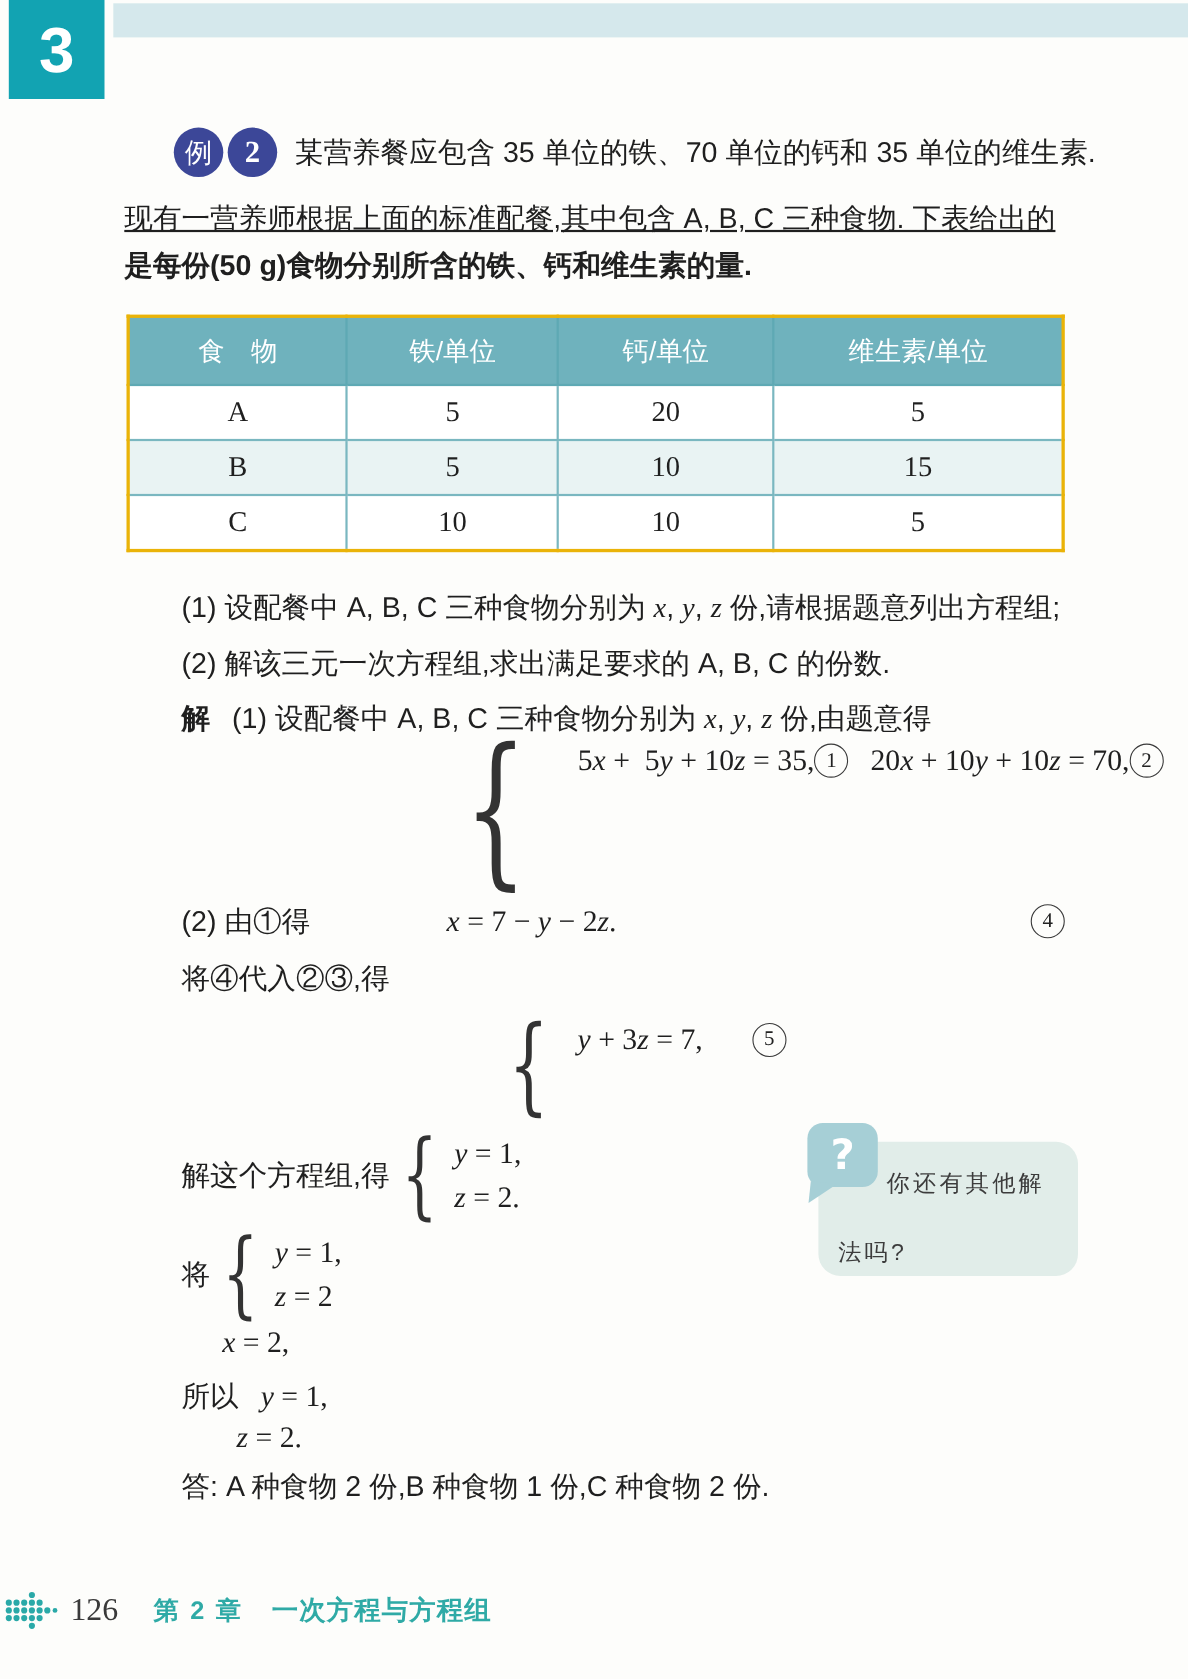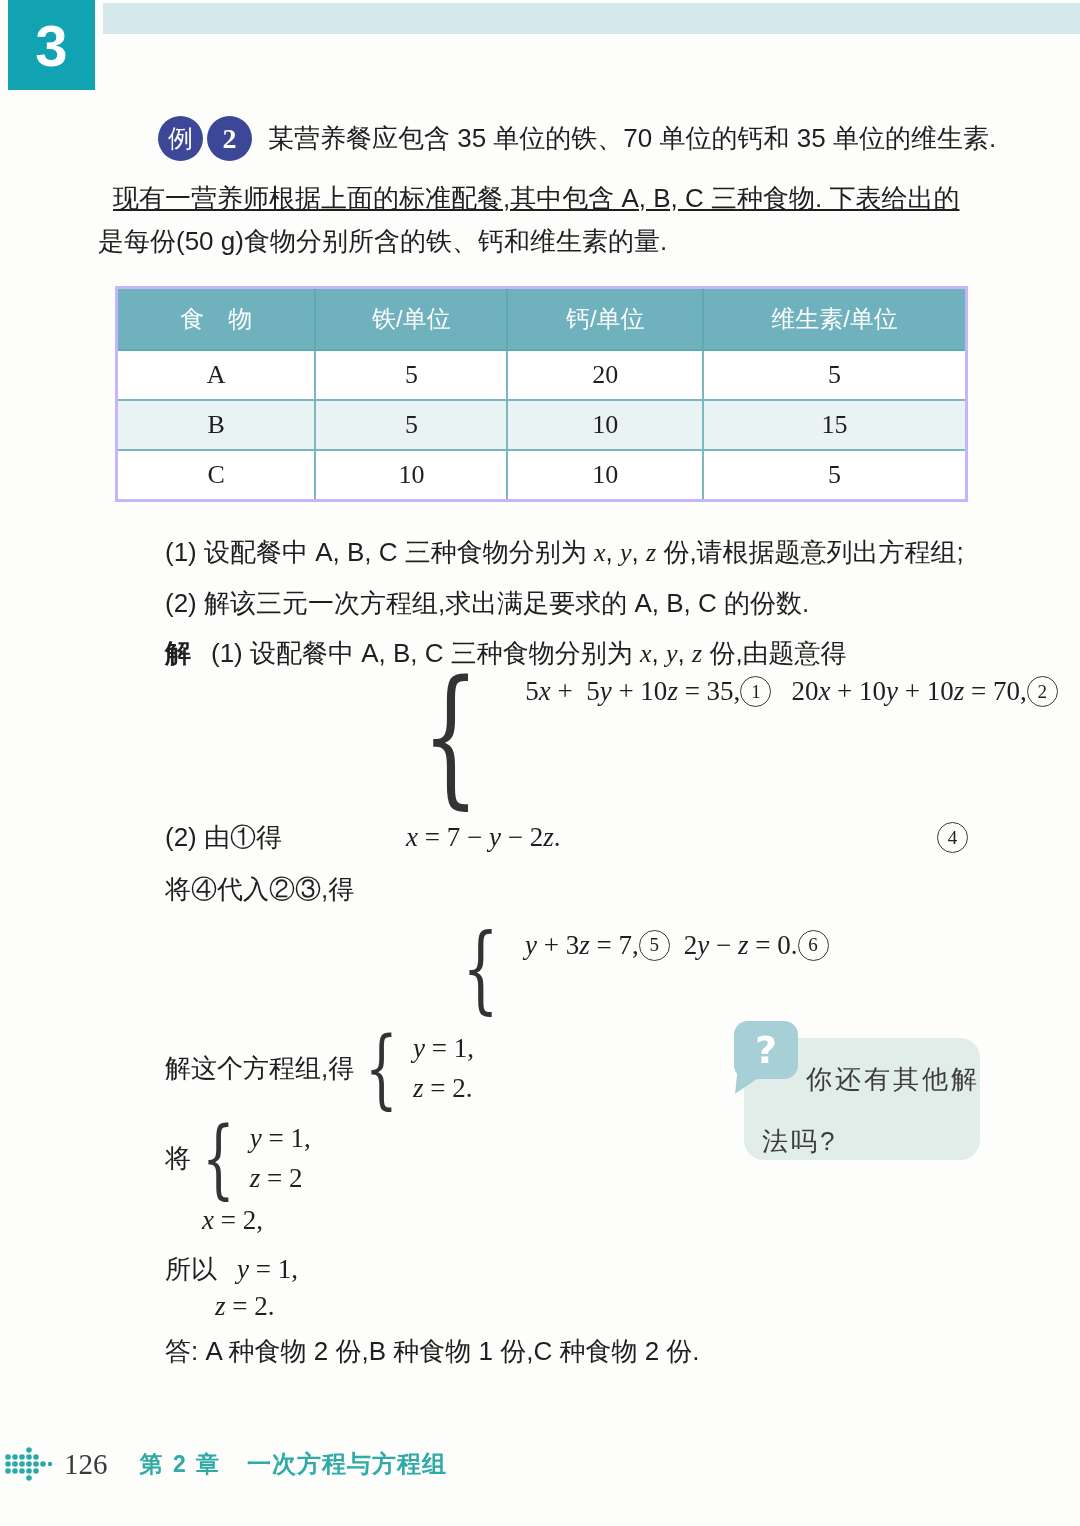--- a/index.html
+++ b/index.html
@@ -20,36 +20,36 @@
   .intro-line1{position:absolute;left:158px;top:116px;display:flex;align-items:center;}
   .badge{display:inline-flex;margin-right:16px;}
   .badge-circle{
     width:45px;height:45px;border-radius:50%;background:#3c4798;color:#fff;
     display:flex;align-items:center;justify-content:center;flex:0 0 auto;
   }
   .badge-circle.first{font-size:25px;margin-right:4px;}
   .badge-circle.second{font-size:28px;font-weight:bold;font-family:"Liberation Serif",serif;}
   .cjk{font-size:26px;line-height:43px;white-space:nowrap;}
   .intro-line2{position:absolute;left:113px;top:177px;text-decoration:underline;}
-  .intro-line3{position:absolute;left:98px;top:220px;}
+  .intro-line3{position:absolute;left:113px;top:220px;font-weight:bold;}
   
   .food-table{
     position:absolute;left:115px;top:286px;width:853px;
     border-collapse:collapse;text-align:center;
   }
   .food-table th{
     background:#6fb2bd;color:#fff;font-weight:normal;
     height:58px;font-size:24px;border:2px solid #5ea9b4;
   }
   .food-table td{
     height:46px;font-size:26px;border:2px solid #7ab7c0;
     font-family:"Liberation Serif",serif;background:#fff;
   }
   .food-table tr.alt td{background:#e9f3f3;}
-  .food-table{border:3px solid #c4b5fd;padding-left:36px;}
+  .food-table{border:3px solid #eab308;padding-left:36px;}
   
   .questions{position:absolute;left:165px;top:527px;width:810px;}
   .q-line{font-size:26px;line-height:50px;white-space:nowrap;}
   .bold{font-weight:bold;}
   .solve-gap{display:inline-block;width:20px;}
   
   .eq{font-family:"Liberation Serif",serif;font-size:27px;white-space:pre;}
   .mvar{font-style:italic;font-family:"Liberation Serif",serif;}
   .circ{
     width:29px;height:29px;border:1.6px solid #3a3a3a;border-radius:50%;
@@ -60,21 +60,21 @@
   .system2{position:absolute;left:450px;top:922px;width:518px;display:flex;}
   .brace{
     font-family:"DejaVu Serif",serif;color:#333;display:block;
     transform:scaleX(0.6);transform-origin:center;font-weight:200;
   }
   .brace-3{font-size:150px;line-height:132px;}
   .brace-2{font-size:96px;line-height:92px;}
   .brace-c{font-size:86px;line-height:80px;}
   .sys-rows{flex:1;display:flex;flex-direction:row;}
   .sys-row{display:flex;align-items:center;justify-content:space-between;height:43px;padding-left:20px;}
-  .system2 .sys-row{height:46px;padding-left:14px;}
+  .system2 .sys-row{height:46px;padding-left:14px;gap:45px;}
   .line4{position:absolute;left:165px;top:816px;width:803px;display:flex;align-items:center;}
   .line4 .eq{margin-left:124px;}
   .line4 .circ{margin-left:auto;}
   .line5{position:absolute;left:165px;top:868px;}
   .solve-cases{position:absolute;left:165px;top:1028px;display:flex;align-items:center;}
   .case-col{display:flex;flex-direction:column;margin-left:4px;}
   .case-col .eq{line-height:40px;}
   .will-block{position:absolute;left:165px;top:1118px;display:flex;align-items:center;}
   .will-block .tail-text{margin-left:12px;}
   .fin1{position:absolute;left:202px;top:1205px;}
@@ -91,21 +91,21 @@
     position:absolute;left:-10px;top:-17px;width:64px;height:58px;
     background:#a6cfd6;border-radius:14px;color:#fff;
     display:flex;align-items:center;justify-content:center;
     font-size:38px;font-weight:bold;font-family:"DejaVu Sans",sans-serif;
   }
   .hint-mark::after{
     content:"";position:absolute;left:2px;bottom:-16px;width:0;height:0;
     border-top:20px solid #a6cfd6;border-right:24px solid transparent;
     transform:rotate(6deg);
   }
-  .hint-line{position:absolute;font-size:26px;color:#3c3c3c;letter-spacing:3px;white-space:nowrap;}
+  .hint-line{position:absolute;font-size:21px;color:#3c3c3c;letter-spacing:3px;white-space:nowrap;}
   .hint-line.l1{left:62px;top:24px;}
   .hint-line.l2{left:18px;top:86px;}
   
   .footer{position:absolute;left:0;top:1435px;width:1080px;height:58px;display:flex;align-items:center;}
   .footer-dots{margin-left:4px;flex:0 0 auto;}
   .footer-page{font-family:"Liberation Serif",serif;font-size:29px;color:#3a3a3a;margin-left:8px;}
   .footer-chapter{color:#2faaa6;font-size:23px;font-weight:bold;margin-left:32px;letter-spacing:2px;}
   .footer-title{color:#2faaa6;font-size:24px;font-weight:bold;margin-left:26px;letter-spacing:1px;}
 </style>
 </head>
@@ -192,24 +192,20 @@
 </div>
 
 <div class="line5 cjk">将④代入②③,得</div>
 
 <div class="system2">
   <span class="brace brace-2">{</span>
   <div class="sys-rows">
     <div class="sys-row">
       <span class="eq"><i class="mvar">y</i> + 3<i class="mvar">z</i> = 7,</span>
       <span class="circ">5</span>
-    </div>
-    <div class="sys-row">
-      <span class="eq">2<i class="mvar">y</i> − <i class="mvar">z</i> = 0.</span>
-      <span class="circ">6</span>
     </div>
   </div>
 </div>
 
 <div class="solve-cases">
   <span class="cjk">解这个方程组,得</span>
   <span class="brace brace-c">{</span>
   <div class="case-col">
     <span class="eq"><i class="mvar">y</i> = 1,</span>
     <span class="eq"><i class="mvar">z</i> = 2.</span>

